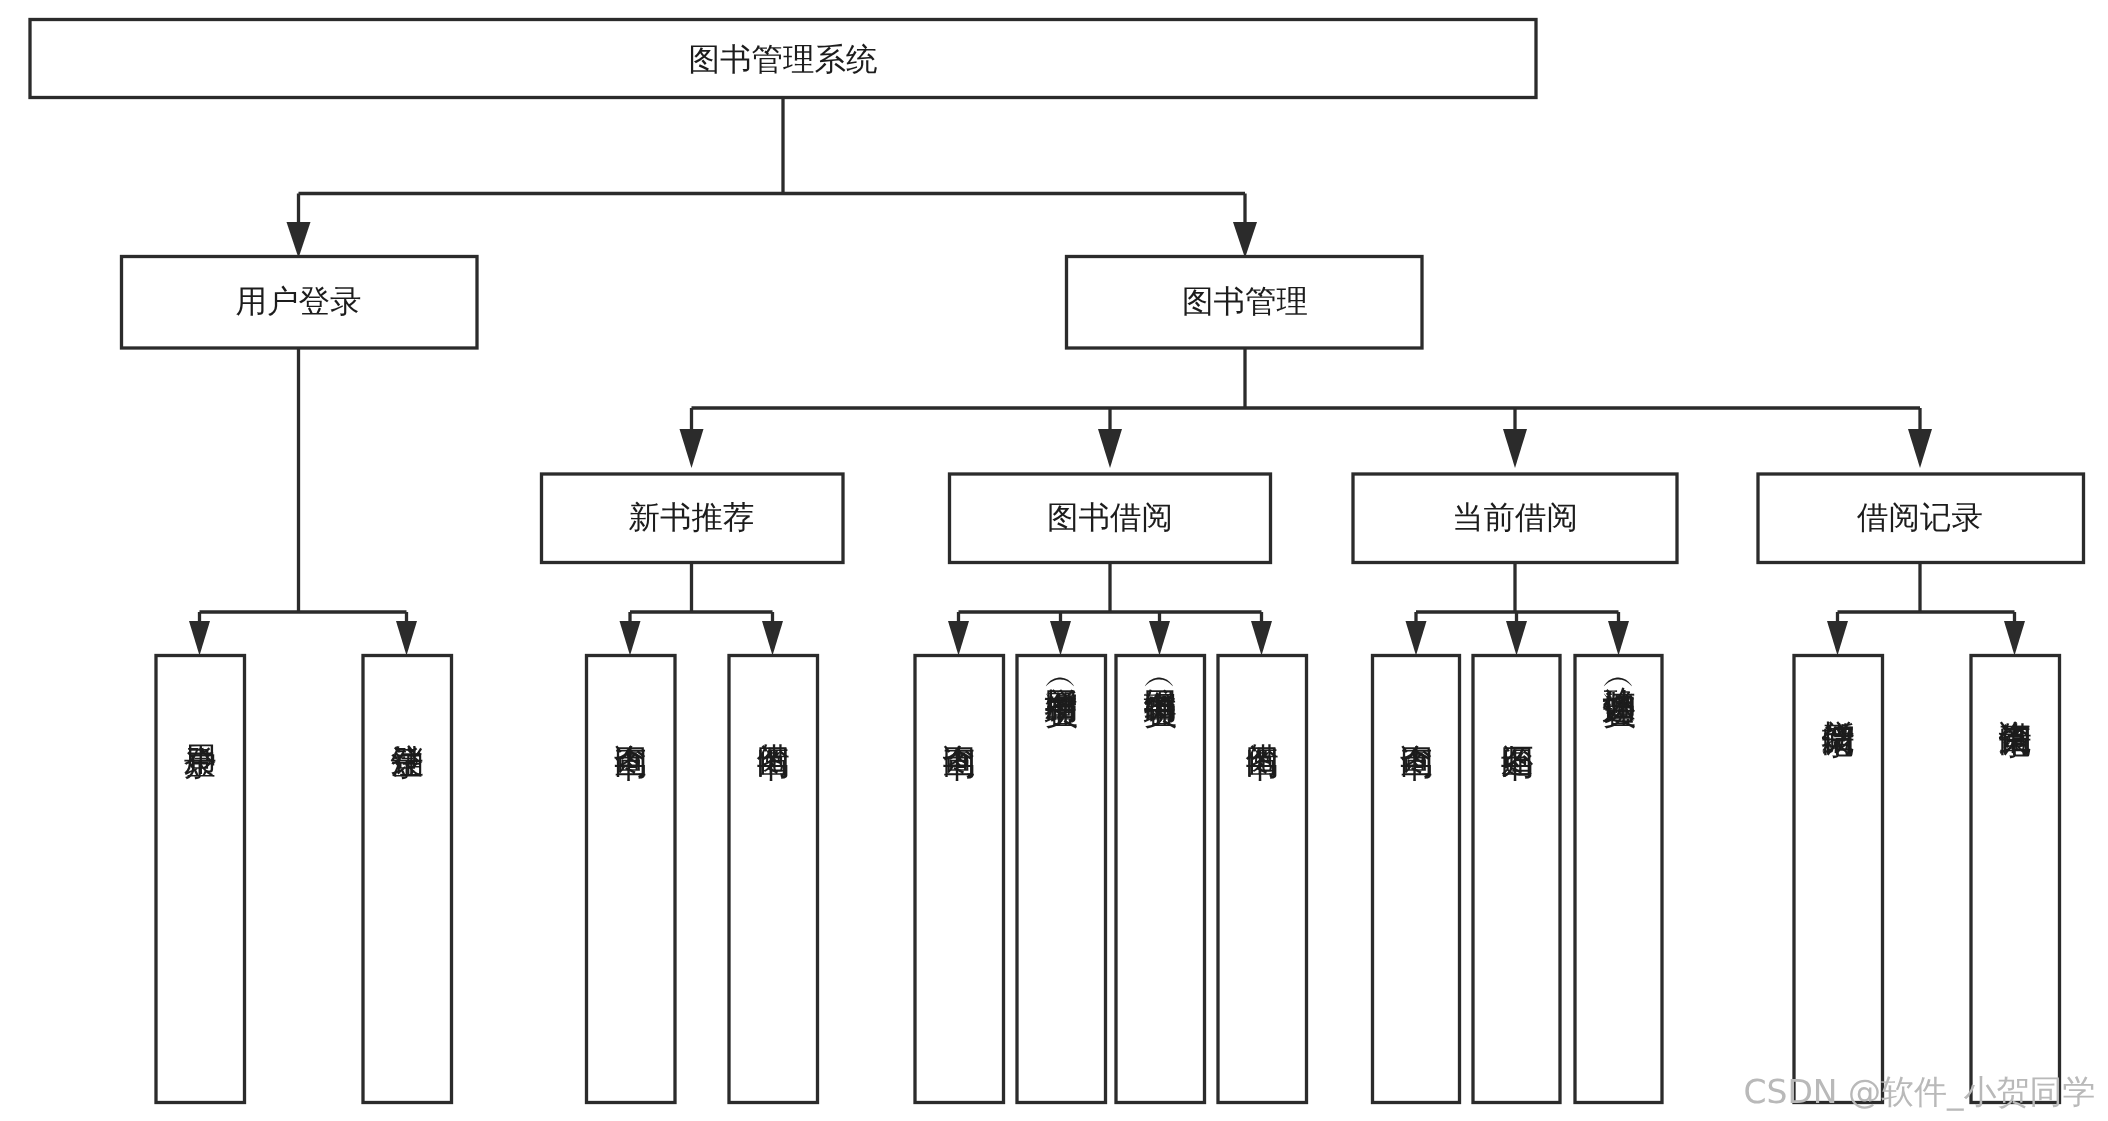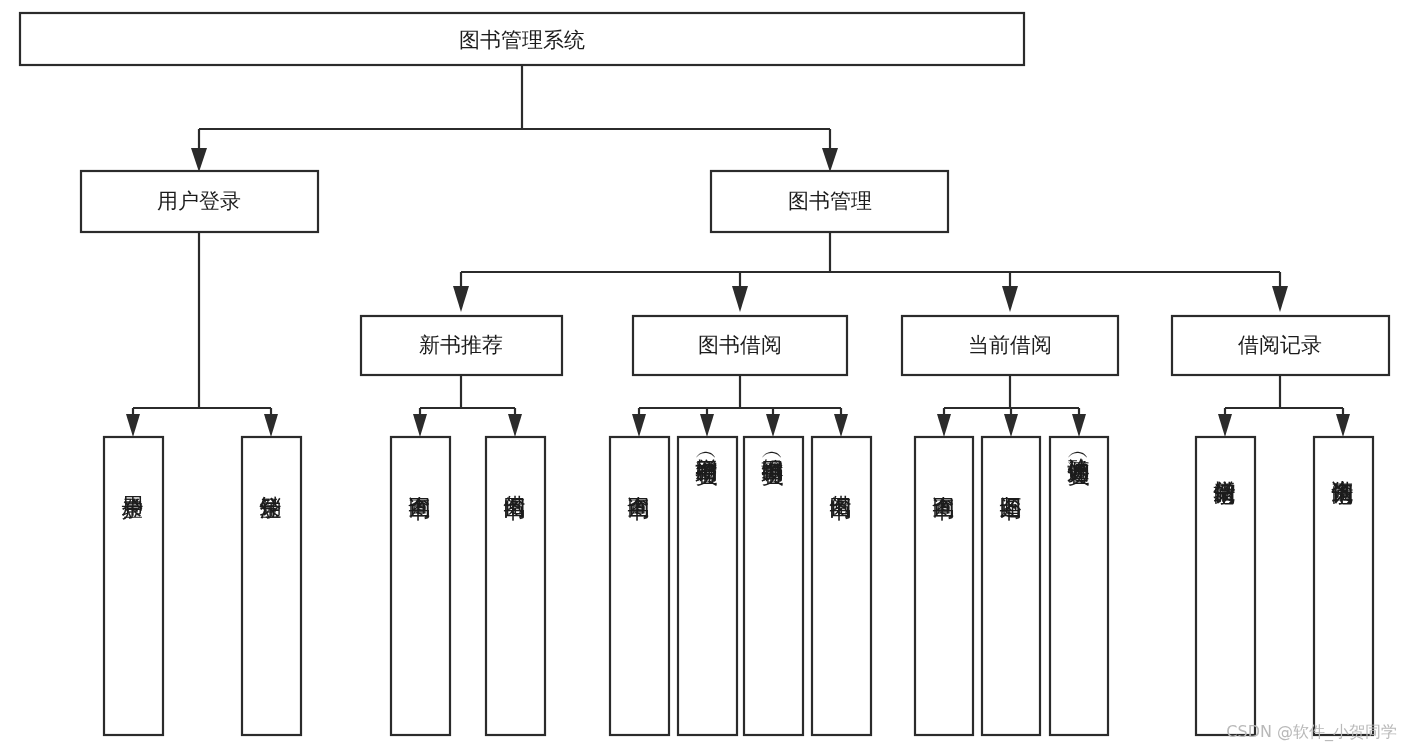--- a/index.html
+++ b/index.html
@@ -50,21 +50,21 @@
     text-anchor: middle;
     writing-mode: vertical-rl;
     text-orientation: upright;
     letter-spacing: 1px;
   }
   .watermark {
     position: absolute;
     right: 8px;
     bottom: 4px;
     font-family: "DejaVu Sans", "Liberation Sans", sans-serif;
-    font-size: 16px;
+    font-size: 22px;
     color: #b9b9b9;
     white-space: nowrap;
     pointer-events: none;
   }
 </style>
 </head>
 <body>
 
 <svg id="diagram-root" viewBox="0 0 1405 747" xmlns="http://www.w3.org/2000/svg">
 

